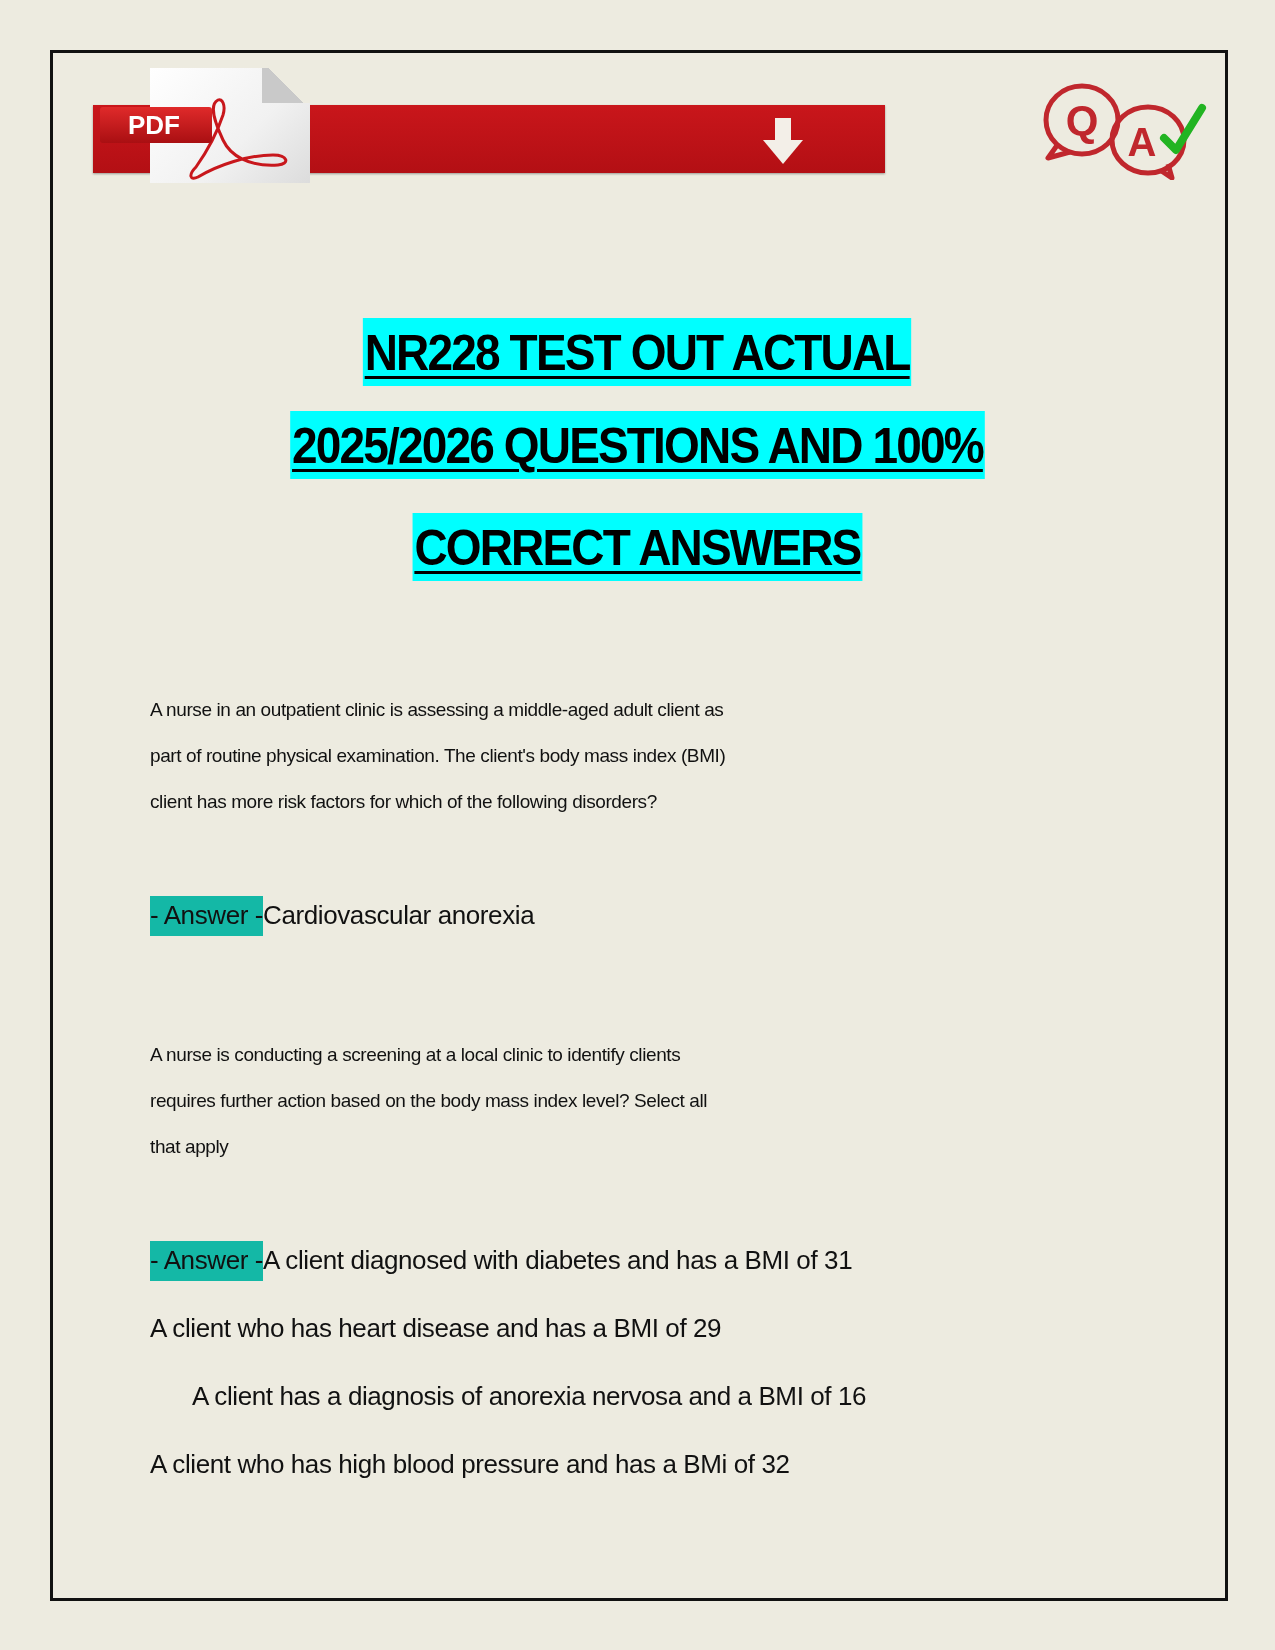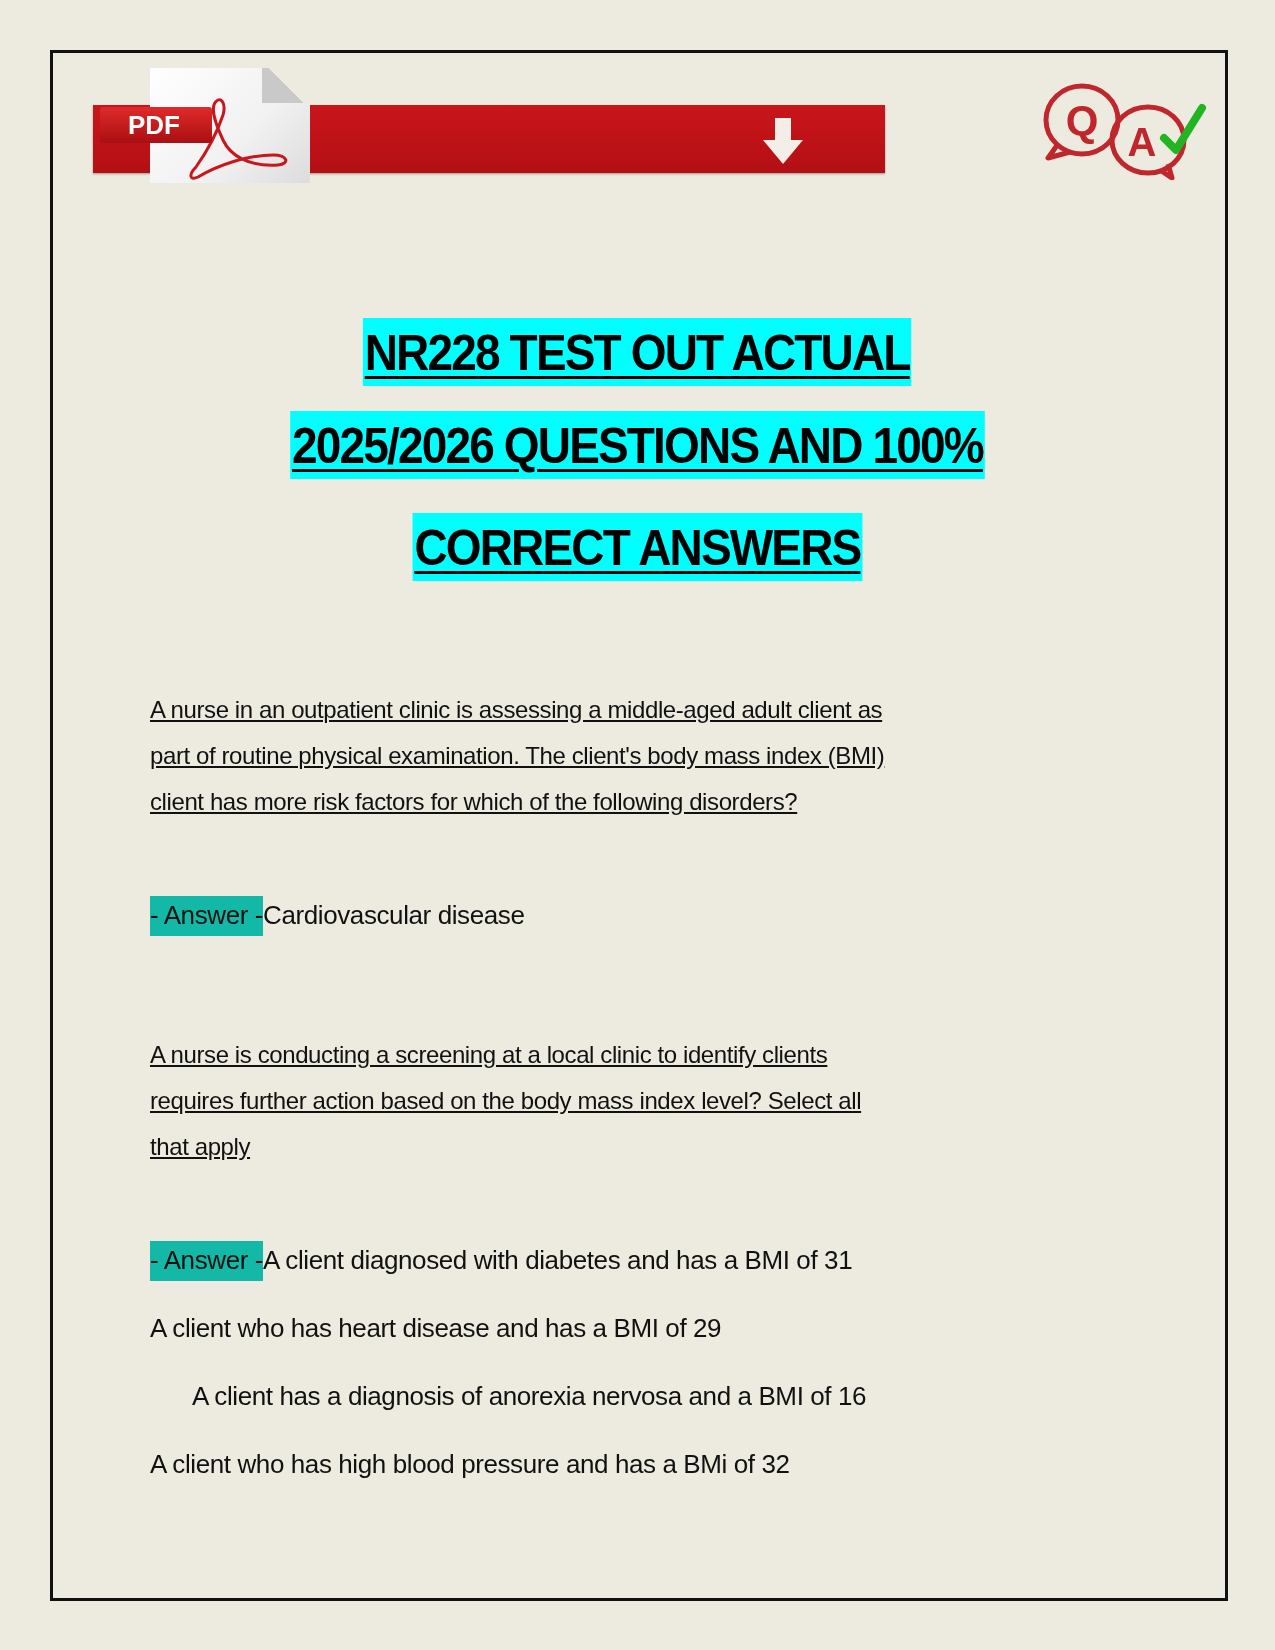--- a/index.html
+++ b/index.html
@@ -60,21 +60,21 @@
     background: #00ffff; color: #000;
     text-decoration: underline; text-decoration-thickness: 3px;
     text-underline-offset: 6px;
     padding: 6px 2px 4px 2px;
     transform: scaleX(0.92); display: inline-block;
   }
   
   .para {
     position: absolute; left: 150px;
     font-family: "Liberation Sans", sans-serif;
-    font-size: 24px; color: #111; letter-spacing: -0.4px; text-decoration: underline;
+    font-size: 19px; color: #111; letter-spacing: -0.4px;
   }
   .para .line { height: 46px; line-height: 46px; white-space: nowrap; }
   .answer-line { position: absolute; left: 150px; font-size: 26px; color: #111;
     font-family: "Liberation Sans", sans-serif; white-space: nowrap; letter-spacing: -0.4px; }
   .hl { background: #14b8a6; padding: 4px 0 6px 0; }
   .opt { position: absolute; left: 150px; font-size: 26px; color: #111;
     font-family: "Liberation Sans", sans-serif; white-space: nowrap; letter-spacing: -0.4px; }
 </style>
 </head>
 <body>
@@ -112,21 +112,21 @@
 <div class="title-line" style="top:318px;"><span>NR228 TEST OUT ACTUAL</span></div>
 <div class="title-line" style="top:411px;"><span>2025/2026 QUESTIONS AND 100%</span></div>
 <div class="title-line" style="top:513px;"><span>CORRECT ANSWERS</span></div>
 
 <div class="para" style="top:687px;">
   <div class="line">A nurse in an outpatient clinic is assessing a middle-aged adult client as</div>
   <div class="line">part of routine physical examination. The client's body mass index (BMI)</div>
   <div class="line">client has more risk factors for which of the following disorders?</div>
 </div>
 <div class="answer-line" style="top:900px;">
-  <span class="hl">- Answer -</span><span>Cardiovascular disease</span>
+  <span class="hl">- Answer -</span><span>Cardiovascular anorexia</span>
 </div>
 
 <div class="para" style="top:1032px;">
   <div class="line">A nurse is conducting a screening at a local clinic to identify clients</div>
   <div class="line">requires further action based on the body mass index level? Select all</div>
   <div class="line">that apply</div>
 </div>
 <div class="answer-line" style="top:1245px;">
   <span class="hl">- Answer -</span><span>A client diagnosed with diabetes and has a BMI of 31</span>
 </div>

